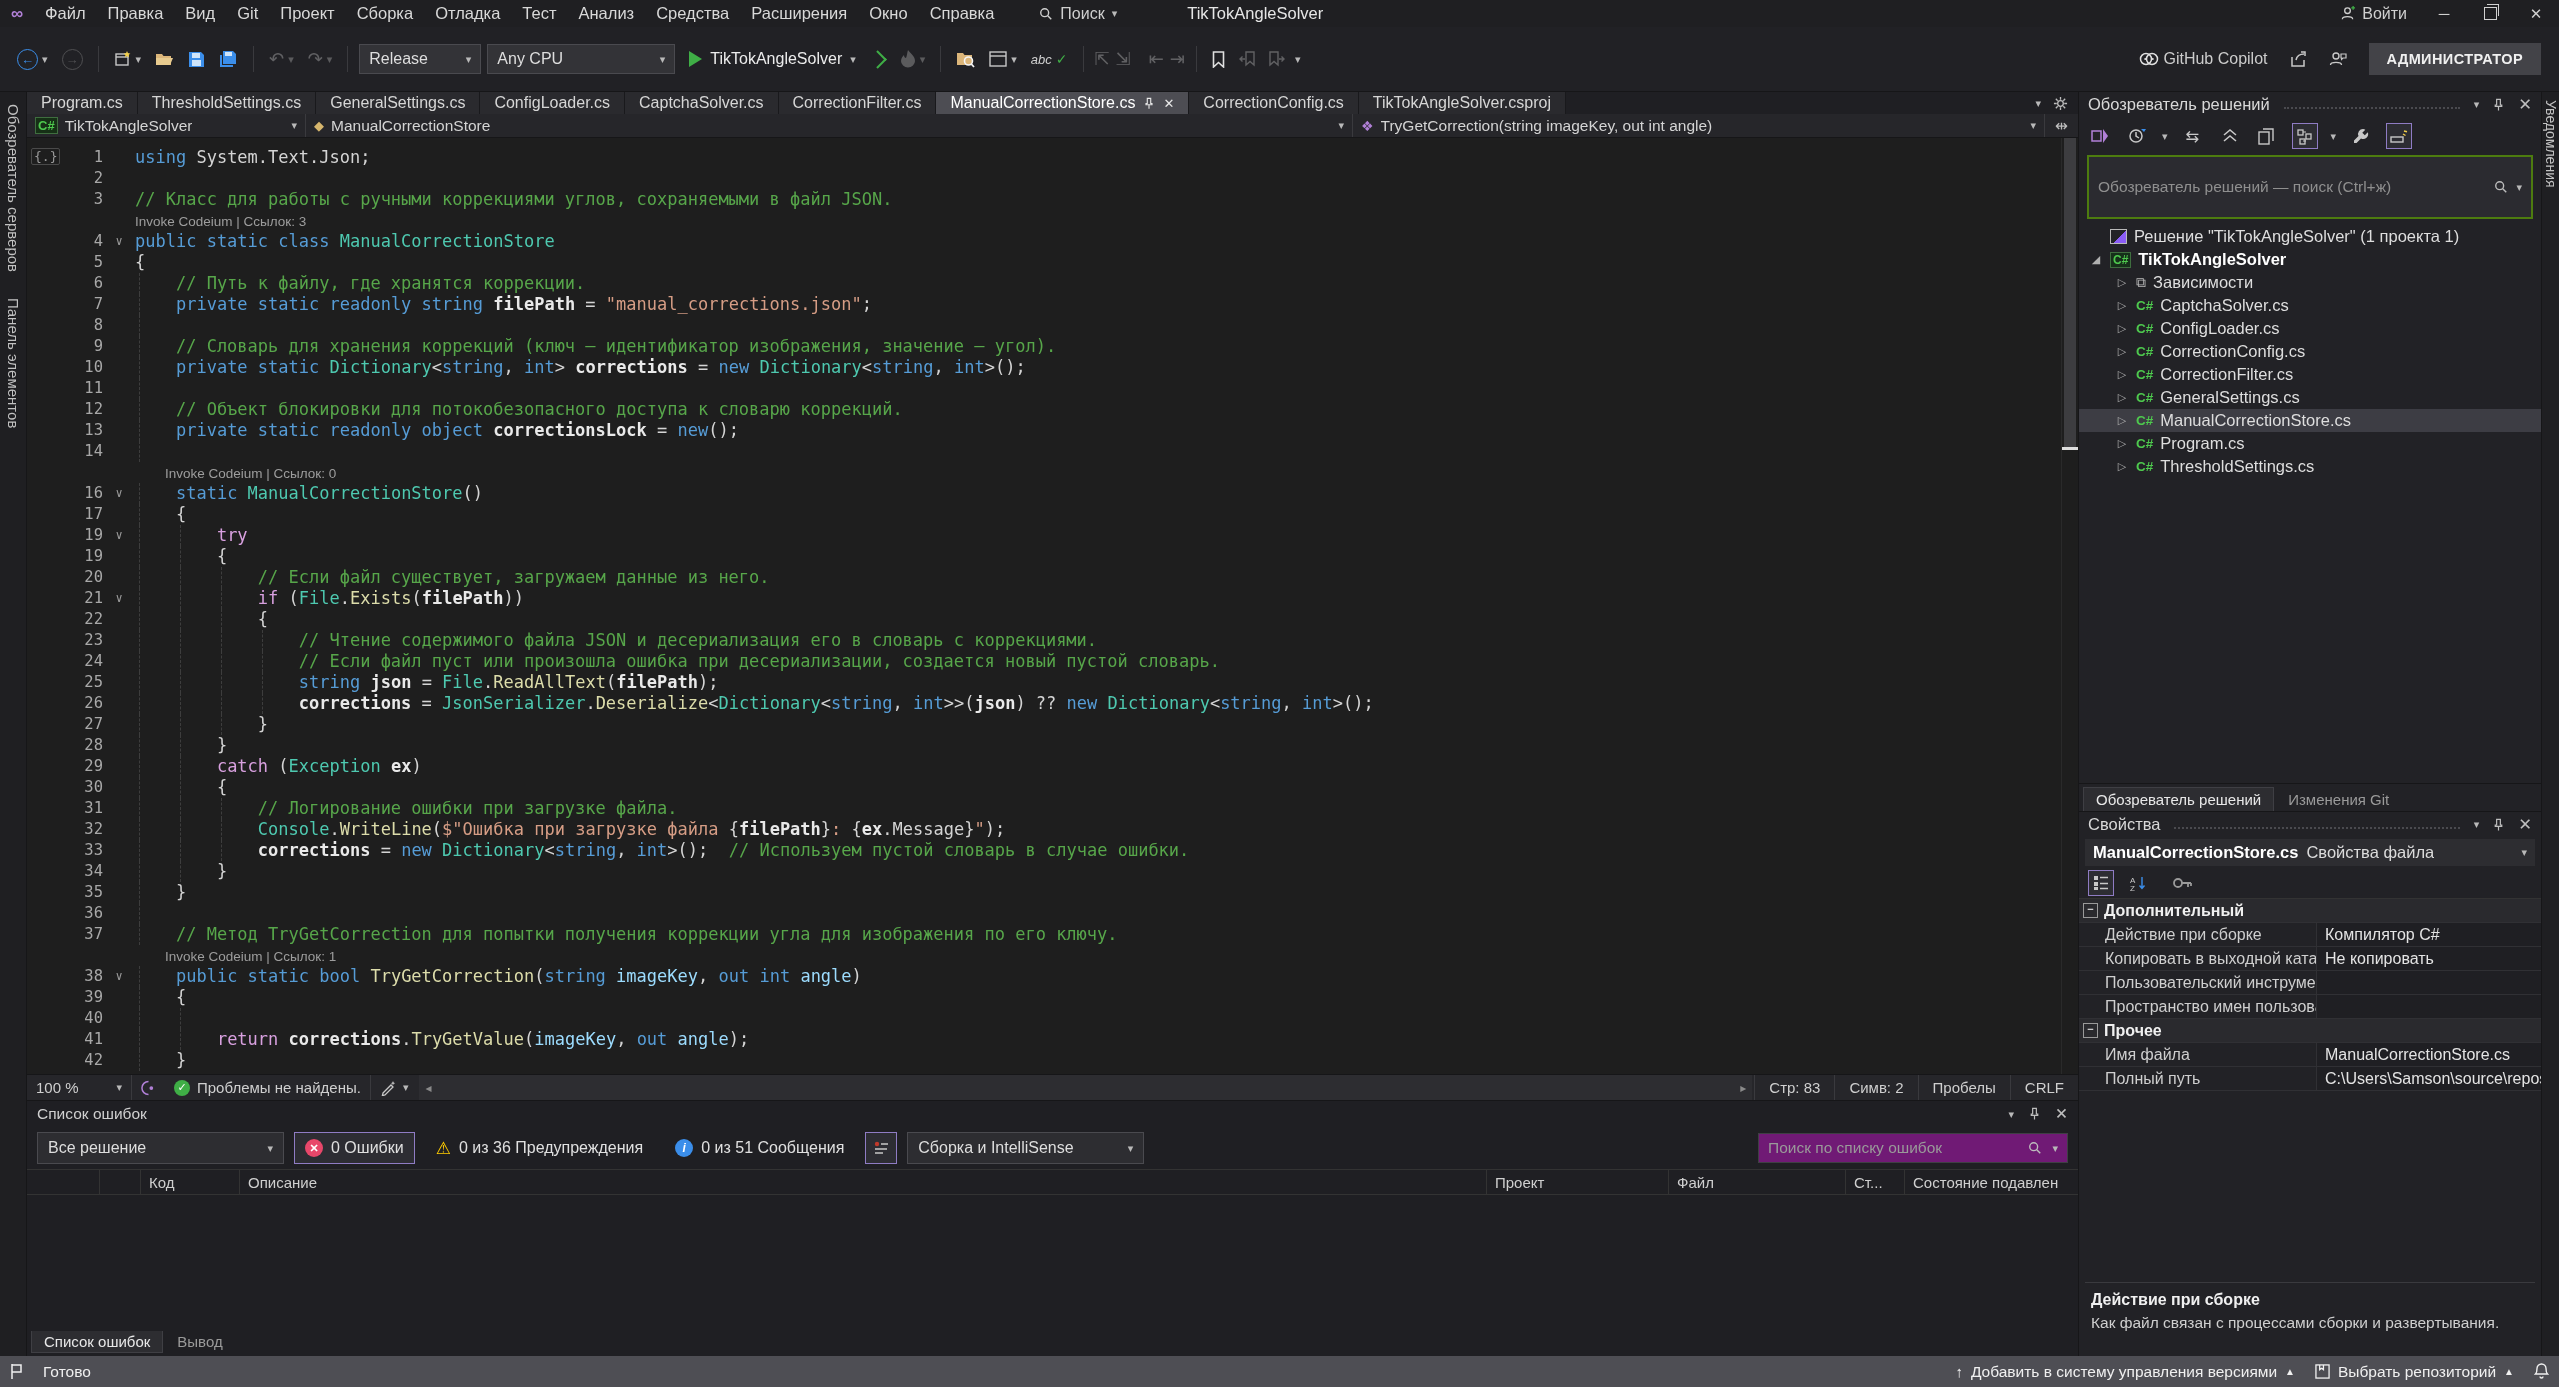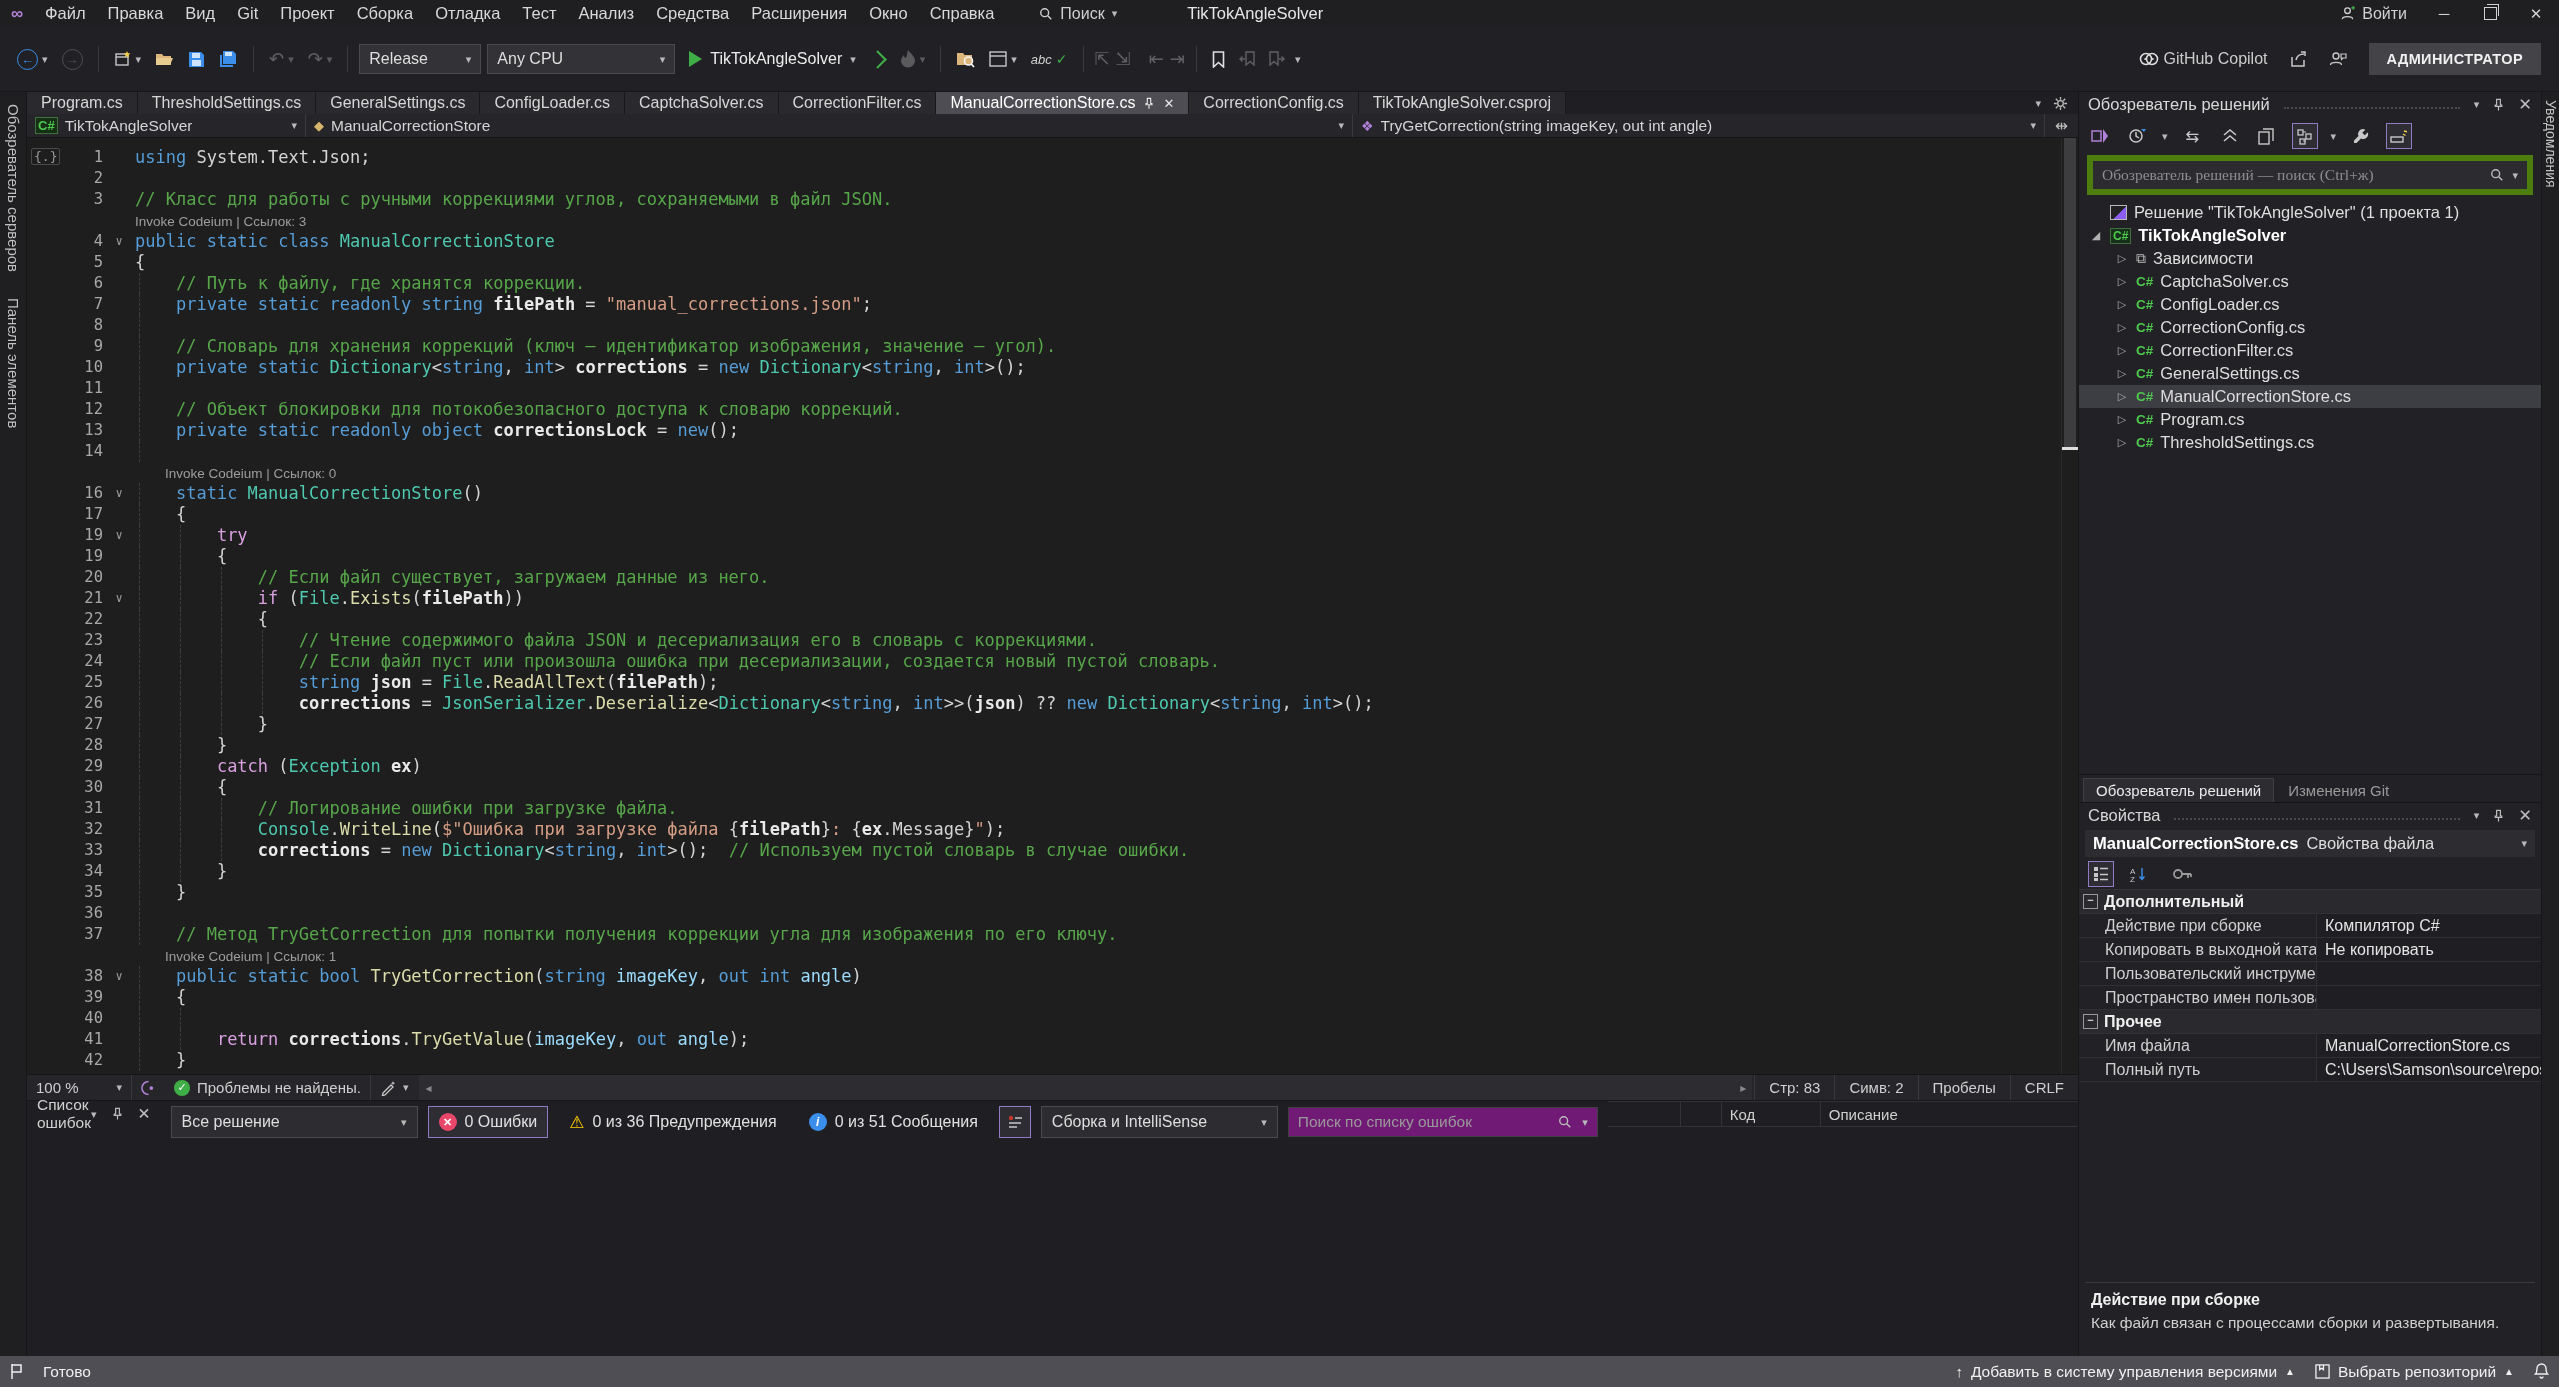--- a/index.html
+++ b/index.html
@@ -77,21 +77,21 @@
   
   .estatus{height:25px;background:#26262a;border-top:1px solid #161618;display:flex;align-items:center;flex:none;font-size:15px;color:#cfcfcf;}
   .es-item{display:flex;align-items:center;gap:7px;padding:0 9px;height:100%;}
   .es-zoom{width:86px;justify-content:space-between;border-right:1px solid #3a3a3e;}
   .okcheck{width:16px;height:16px;border-radius:50%;background:#3fae46;color:#fff;font-size:11px;display:flex;align-items:center;justify-content:center;}
   .hscroll{flex:1;height:100%;display:flex;align-items:center;color:#8a8a8a;background:#2d2d31;margin:0 2px;}
   .hscroll .arr{padding:0 6px;font-size:12px;}
   .hscroll .track{flex:1;}
   .es-box{border-left:1px solid #3a3a3e;padding:0 14px;height:100%;display:flex;align-items:center;}
   
-  .errorpanel{height:255px;background:#1f1f23;border-top:1px solid #161618;display:flex;flex-direction:row;flex:none;}
+  .errorpanel{height:255px;background:#1f1f23;border-top:1px solid #161618;display:flex;flex-direction:column;flex:none;}
   .ep-title{height:26px;display:flex;align-items:center;padding:0 10px;color:#d0d0d0;font-size:15.5px;}
   .ep-title .right{margin-left:auto;display:flex;gap:14px;align-items:center;color:#bdbdbd;}
   .ep-toolbar{height:42px;display:flex;align-items:center;gap:10px;padding:0 10px;flex:none;}
   .ep-dd{background:#2d2d31;border:1px solid #4a4a4f;height:30px;display:flex;align-items:center;justify-content:space-between;padding:0 10px;gap:14px;color:#dedede;font-size:16px;}
   .ep-btn{display:flex;align-items:center;gap:8px;height:30px;padding:0 10px;color:#e0e0e0;font-size:16px;border:1px solid transparent;}
   .ep-btn.sel{border-color:#8f7cc4;background:#2d2d33;}
   .errico{width:18px;height:18px;border-radius:50%;background:#e8476a;color:#fff;display:flex;align-items:center;justify-content:center;font-size:11px;font-weight:bold;}
   .warnico{color:#fc0;font-size:17px;}
   .infoico{width:18px;height:18px;border-radius:50%;background:#3b8eea;color:#fff;display:flex;align-items:center;justify-content:center;font-size:12px;font-weight:bold;font-style:italic;}
   .ep-search{margin-left:auto;background:#701a75;border:1px solid #3f3f44;height:28px;display:flex;align-items:center;gap:10px;padding:0 9px;width:290px;color:#9a9a9a;font-size:15.5px;}
@@ -103,21 +103,21 @@
   .ep-tab{padding:2px 12px;font-size:15px;color:#9a9a9a;}
   .ep-tab.active{background:#2d2d31;color:#e8e8e8;border:1px solid #3f3f44;border-top:none;}
   
   .rightpanel{width:462px;background:#222226;border-left:1px solid #161618;display:flex;flex-direction:column;flex:none;font-size:16.5px;}
   .pane-header{height:25px;display:flex;align-items:center;padding:0 9px;color:#d8d8d8;gap:8px;flex:none;}
   .pane-header .dots{flex:1;border-bottom:2px dotted #4a4a4f;height:7px;margin:0 6px;}
   .pane-header .hicons{display:flex;gap:13px;align-items:center;color:#bdbdbd;}
   .se-toolbar{height:38px;display:flex;align-items:center;gap:13px;padding:0 9px;flex:none;color:#c8c8c8;}
   .se-tool{display:flex;align-items:center;justify-content:center;width:24px;height:24px;}
   .se-tool.boxed{border:1px solid #8f7cc4;background:#2d2d33;}
-  .se-search{height:28px;margin:0 8px 6px 8px;background:#2b2b30;border:6px solid #4d7c0f;display:flex;align-items:center;padding:0 9px;color:#8f8f8f;font-size:15.5px;gap:8px;flex:none;font-family:Liberation Serif, serif;}
+  .se-search{height:28px;margin:0 8px 6px 8px;background:#2b2b30;border:2px solid #4d7c0f;display:flex;align-items:center;padding:16px 9px;color:#8f8f8f;font-size:15.5px;gap:8px;flex:none;}
   .se-search .ph{flex:1}
   #setree{flex:none;}
   .trow{height:23px;display:flex;align-items:center;gap:7px;color:#dedede;white-space:nowrap;font-size:16.5px;}
   .trow.selected{background:#3d3d44;}
   .chev{width:14px;text-align:center;color:#b0b0b0;font-size:11px;flex:none;}
   .ico-cs{color:#4ec94e;font-weight:bold;font-size:13.5px;flex:none;}
   .ico-proj{color:#4ec94e;font-weight:bold;font-size:12px;border:1px solid #3f6e3f;padding:0 2px;background:#16301a;flex:none;}
   .ico-dep{color:#b8b8b8;font-size:14px;flex:none;}
   .ico-sln{width:15px;height:13px;border:1px solid #b9b9b9;background:linear-gradient(135deg,#222226 55%,#8b5cf6 55%);flex:none;}
   .bold{font-weight:bold;color:#fff;}

